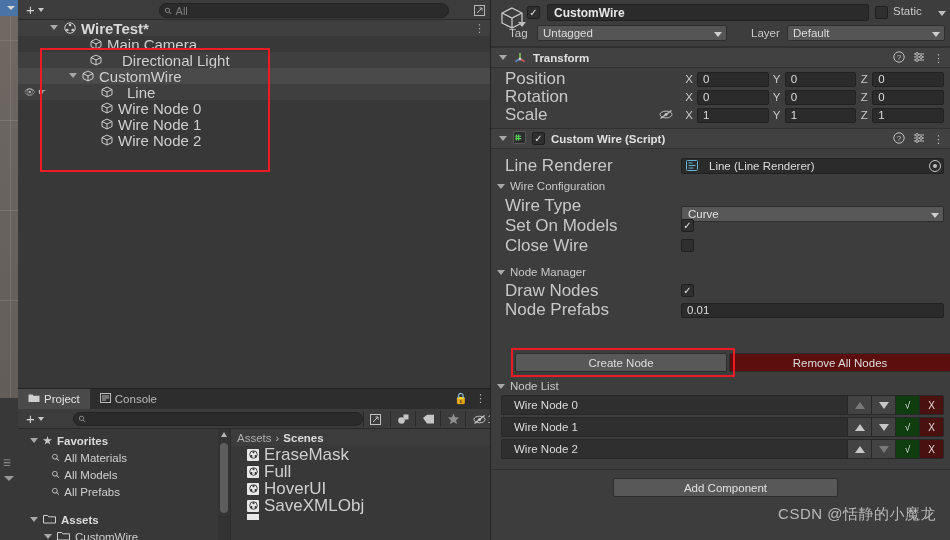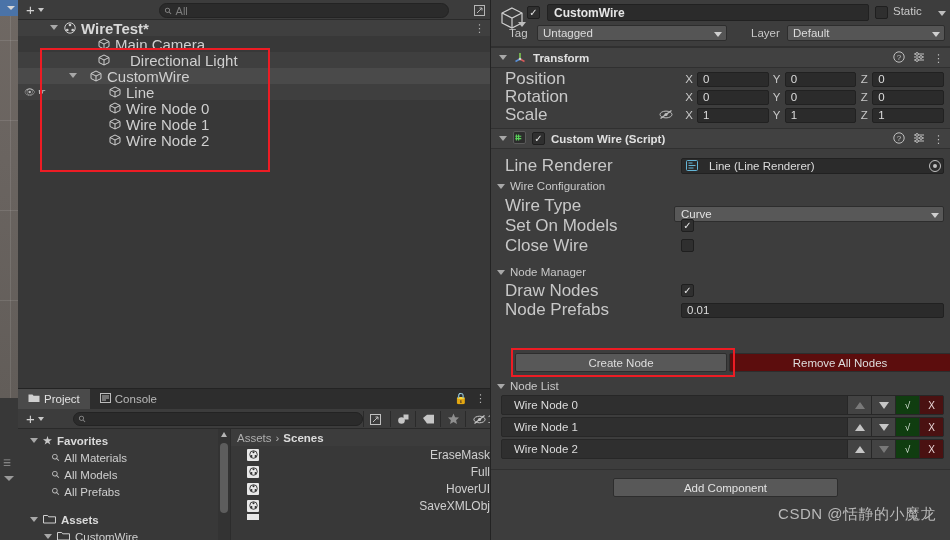--- a/index.html
+++ b/index.html
@@ -66,21 +66,21 @@
   .search-glyph { font-size: 9px; color: #8e8e8e; transform: rotate(-45deg); }
   .search-ph { color: #7e7e7e; font-size: 11px; }
   .h-rightbtn {
     position: absolute; right: 3px; top: 3px; width: 16px; height: 15px;
     display: flex; align-items: center; justify-content: center; color: #b5b5b5;
   }
 
   .h-rows { position: relative; height: 368px; background: #383838; }
   .hrow {
     position: relative; height: 16px; display: flex; align-items: center;
-    padding-left: 8px; white-space: nowrap;
+    padding-left: 0; white-space: nowrap;
   }
   .hrow.alt { background: #3f3f3f; }
   .hrow.sel { background: #4a4a4a; }
   .hrow .twisty {
     position: absolute; width: 0; height: 0;
     border-left: 4px solid transparent; border-right: 4px solid transparent;
     border-top: 5px solid #a8a8a8;
   }
   .h-label { font-size: 15px; color: #cfcfcf; }
   .h-label.bold { font-weight: bold; color: #d8d8d8; }
@@ -139,21 +139,21 @@
     position: absolute; left: 3px; top: 3px; width: 0; height: 0;
     border-left: 3.5px solid transparent; border-right: 3.5px solid transparent;
     border-bottom: 5px solid #b5b5b5;
   }
   .p-right { flex: 1; background: #383838; border-left: 1px solid #2c2c2c; }
   .crumb {
     height: 17px; background: #3c3c3c; display: flex; align-items: center;
     gap: 4px; padding-left: 6px; font-size: 11.5px; color: #aeaeae;
   }
   .crumb .cur { color: #dcdcdc; font-weight: bold; }
-  .prow { height: 17px; display: flex; align-items: center; gap: 14px; padding-left: 16px; font-size: 12px; color: #cfcfcf; justify-content: space-between; }
+  .prow { height: 17px; display: flex; align-items: center; gap: 5px; padding-left: 16px; font-size: 17px; color: #cfcfcf; }
   .tree-row { height: 17px; display: flex; align-items: center; gap: 5px; font-size: 11.5px; color: #cfcfcf; }
   .tree-row.bold { font-weight: bold; color: #dadada; }
   .tw { width: 0; height: 0; border-left: 4px solid transparent; border-right: 4px solid transparent; border-top: 5px solid #a8a8a8; }
   .star { color: #c8c8c8; font-size: 10px; }
   .mag { color: #bdbdbd; font-size: 10px; transform: rotate(-45deg); display:inline-block; }
 
   .scene-asset-icon {
     width: 12px; height: 12px; background: #e8e8e8; border-radius: 1px;
     display: flex; align-items: center; justify-content: center; flex: none;
   }
@@ -234,21 +234,21 @@
     border-radius: 50%; border: 1.5px solid #c0c0c0;
     display: flex; align-items: center; justify-content: center;
   }
   .objfield .dot i { width: 4px; height: 4px; border-radius: 50%; background: #c0c0c0; display: block; }
 
   .foldout { position: relative; height: 18px; display: flex; align-items: center; gap: 5px; padding-left: 6px; }
   .foldout .t { width: 0; height: 0; border-left: 4px solid transparent; border-right: 4px solid transparent; border-top: 5px solid #a8a8a8; }
   .foldout span { font-size: 11.5px; color: #c8c8c8; }
 
   .enum-dd {
-    position: absolute; left: 183px; right: 6px; height: 16px;
+    position: absolute; left: 190px; right: 6px; height: 16px;
     background: #585858; border: 1px solid #2d2d2d; border-radius: 2px;
     display: flex; align-items: center; padding-left: 6px; font-size: 11.5px; color: #e0e0e0; margin-top: 16px;
   }
   .chk-inline { position: absolute; left: 190px; }
   .numfield {
     position: absolute; left: 190px; right: 6px; height: 15px;
     background: #2b2b2b; border: 1px solid #212121; border-radius: 2px;
     display: flex; align-items: center; padding-left: 5px; font-size: 11.5px; color: #dcdcdc;
   }
   .btn {
@@ -375,21 +375,21 @@
                 <path d="M1 3.5 L6 6 L11 3.5 M6 6 L6 11" fill="none" stroke="#cfcfcf"></path>
               </svg>
           </span>
           <span class="h-label">CustomWire</span>
         </span>
       </div>
 
       <div class="hrow alt">
         <span class="eyeicon" style="top:3px;">👁</span>
         <span class="handicon" style="top:3px;">☛</span>
-        <span style="margin-left:83px;display:inline-flex;align-items:center;gap:5px;">
+        <span style="margin-left:83px;display:inline-flex;align-items:center;gap:14px;">
           <span class="cube">
             <svg width="12" height="12" viewBox="0 0 12 12">
                 <path d="M6 1 L11 3.5 L11 8.5 L6 11 L1 8.5 L1 3.5 Z" fill="none" stroke="#cfcfcf"></path>
                 <path d="M1 3.5 L6 6 L11 3.5 M6 6 L6 11" fill="none" stroke="#cfcfcf"></path>
               </svg>
           </span>
           <span class="h-label">Line</span>
         </span>
       </div>
 

